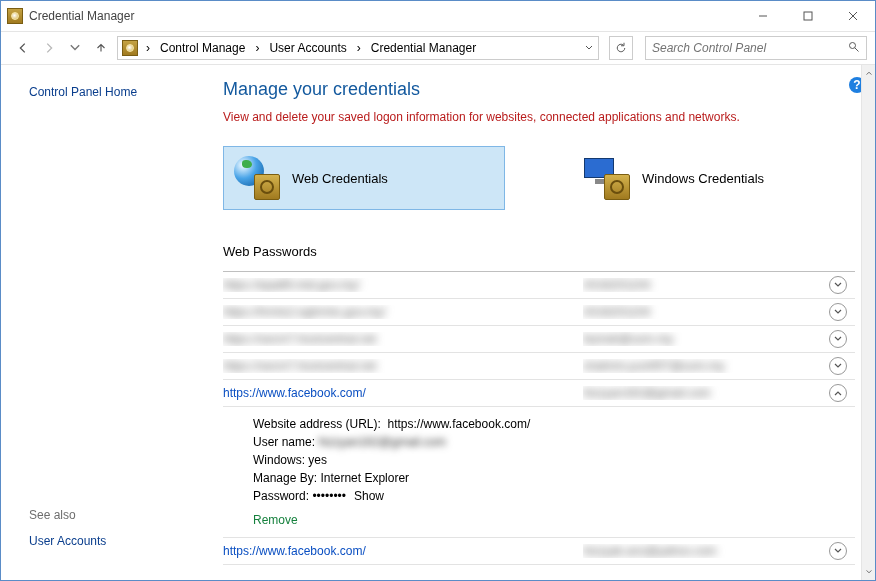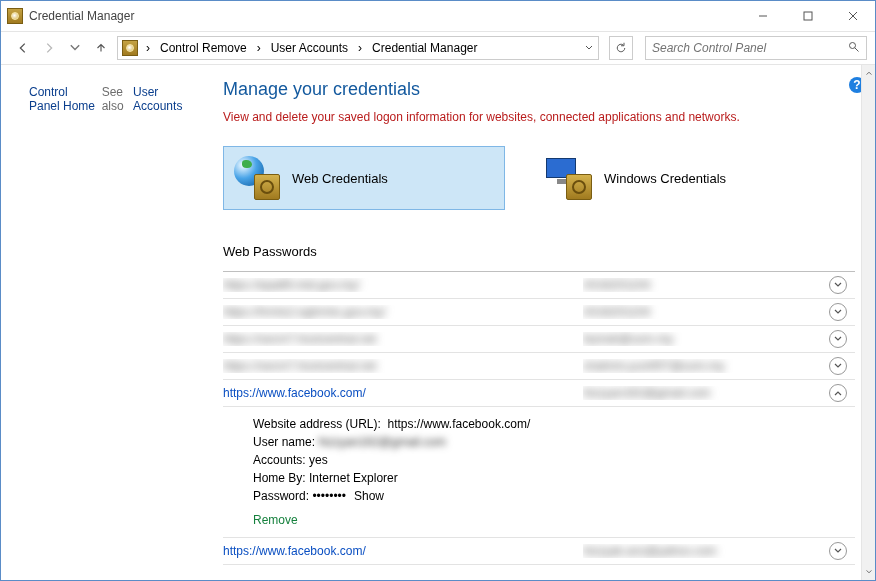--- a/index.html
+++ b/index.html
@@ -26,30 +26,30 @@
   .crumbs { display:flex; align-items:center; gap:2px; flex:1; overflow:hidden; }
   .crumbs span { padding: 2px 4px; color:#000; font-size:12px; }
   .crumb-sep { color:#666; }
   .addr-end { display:flex; align-items:center; gap:8px; color:#555; }
   .refresh-btn { width:24px; height:24px; border:1px solid #ccc; margin-left:4px; display:flex; align-items:center; justify-content:center; color:#555;}
   .search-wrap { width:222px; height:24px; border:1px solid #ccc; margin-left:6px; display:flex; align-items:center; padding:0 6px; color:#737373; font-style:italic; }
   .search-wrap .si { margin-left:auto; color:#555; }
 
   
   .body { display:flex; height: calc(581px - 30px - 34px - 2px); }
-  .sidebar { width: 200px; padding: 20px 16px 20px 28px; display:flex; flex-direction:row; }
+  .sidebar { width: 200px; padding: 20px 16px 20px 28px; display:flex; flex-direction:column; }
   .sidebar .link { color:#0a3e8d; font-size:12px; margin-bottom:12px; cursor:pointer; }
   .sidebar .fill { flex:1; }
   .sidebar .muted { color:#6d6d6d; margin-bottom:12px; }
 
   .content { flex:1; padding: 14px 20px 0 22px; border-left: 0; position:relative; }
   .heading { color:#13599e; font-size:18px; font-weight:400; }
   .sub { margin-top:10px; font-size:12px; color:#b91c1c; }
 
-  .tiles { display:flex; gap:30px; margin-top:22px; }
+  .tiles { display:flex; gap:22px; margin-top:22px;justify-content:space-between; }
   .tile { width:282px; height:64px; border:1px solid transparent; display:flex; align-items:center; padding:0 10px; gap:12px; cursor:pointer; }
   .tile.sel { background:#cde6f7; border:1px solid #7fb7e6; }
   .tile .tile-icon { width:46px; height:44px; position:relative; }
   .safe { position:absolute; right:0; bottom:0; width:26px; height:26px; background:linear-gradient(#d4b24d,#a07a1f); border:1px solid #7a5d12; border-radius:2px;}
   .safe::after{content:'';position:absolute;left:5px;top:5px;width:10px;height:10px;border:2px solid #6a4e0d;border-radius:50%;}
   .globe { position:absolute; left:0; top:0; width:30px; height:30px; background:radial-gradient(circle at 30% 30%, #e4f4ff 5%, #49a4e8 45%, #1e6fb3 80%); border-radius:50%; }
   .globe::after{content:'';position:absolute;left:8px;top:4px;width:10px;height:8px;background:#3fae4c;border-radius:40% 60% 50% 50%;}
   .monitor { position:absolute; left:0; top:2px; width:30px; height:20px; background:#2b6cd1; border:1px solid #14396f; }
   .monitor::after{content:'';position:absolute;left:10px;top:20px;width:10px;height:5px;background:#888;}
   .tile-label { font-size:13px; color:#000; }
@@ -123,21 +123,21 @@
     </div>
   <div class="nav-arrow">
       <svg viewBox="0 0 16 16">
         <path d="M8 12 L8 4 M4 8 L8 4 L12 8" fill="none" stroke="currentColor" stroke-width="1.3"></path>
       </svg>
     </div>
   <div class="addr-wrap">
     <div class="addr-icon"></div>
     <div class="crumbs">
       <span class="crumb-sep">›</span>
-      <span>Control Remove</span>
+      <span>Control Manage</span>
       <span class="crumb-sep">›</span>
       <span>User Accounts</span>
       <span class="crumb-sep">›</span>
       <span>Credential Manager</span>
     </div>
     <div class="addr-end">
       <svg width="10" height="10" viewBox="0 0 10 10">
           <path d="M2 3 L5 6 L8 3" fill="none" stroke="currentColor" stroke-width="1"></path>
         </svg>
     </div>
@@ -246,22 +246,22 @@
             <div class="chev">
               <svg viewBox="0 0 10 10">
                 <path d="M2 7 L5 4 L8 7" fill="none" stroke="currentColor" stroke-width="1.2"></path>
               </svg>
             </div>
           </div>
       </div>
       <div class="detail">
         <div class="line"><span class="label">Website address (URL):</span>&nbsp;&nbsp;<span>https://www.facebook.com/</span></div>
         <div class="line"><span class="label">User name:</span>&nbsp;<span class="blur2">hizzyan162@gmail.com</span></div>
-        <div class="line"><span class="label">Accounts:</span>&nbsp;<span>yes</span></div>
-        <div class="line"><span class="label">Home By:</span>&nbsp;<span>Internet Explorer</span></div>
+        <div class="line"><span class="label">Windows:</span>&nbsp;<span>yes</span></div>
+        <div class="line"><span class="label">Manage By:</span>&nbsp;<span>Internet Explorer</span></div>
         <div class="line"><span class="label">Password:</span>&nbsp;<span>••••••••</span><span class="show">Show</span></div>
         <div class="rm">Remove</div>
       </div>
 
       <div class="row">
         <div class="c1"><span class="link-blue">https://www.facebook.com/</span></div>
         <div class="c2"><span class="blurred">hizzyak.anz@yahoo.com</span></div>
         <div class="c3">
             <div class="chev">
               <svg viewBox="0 0 10 10">

